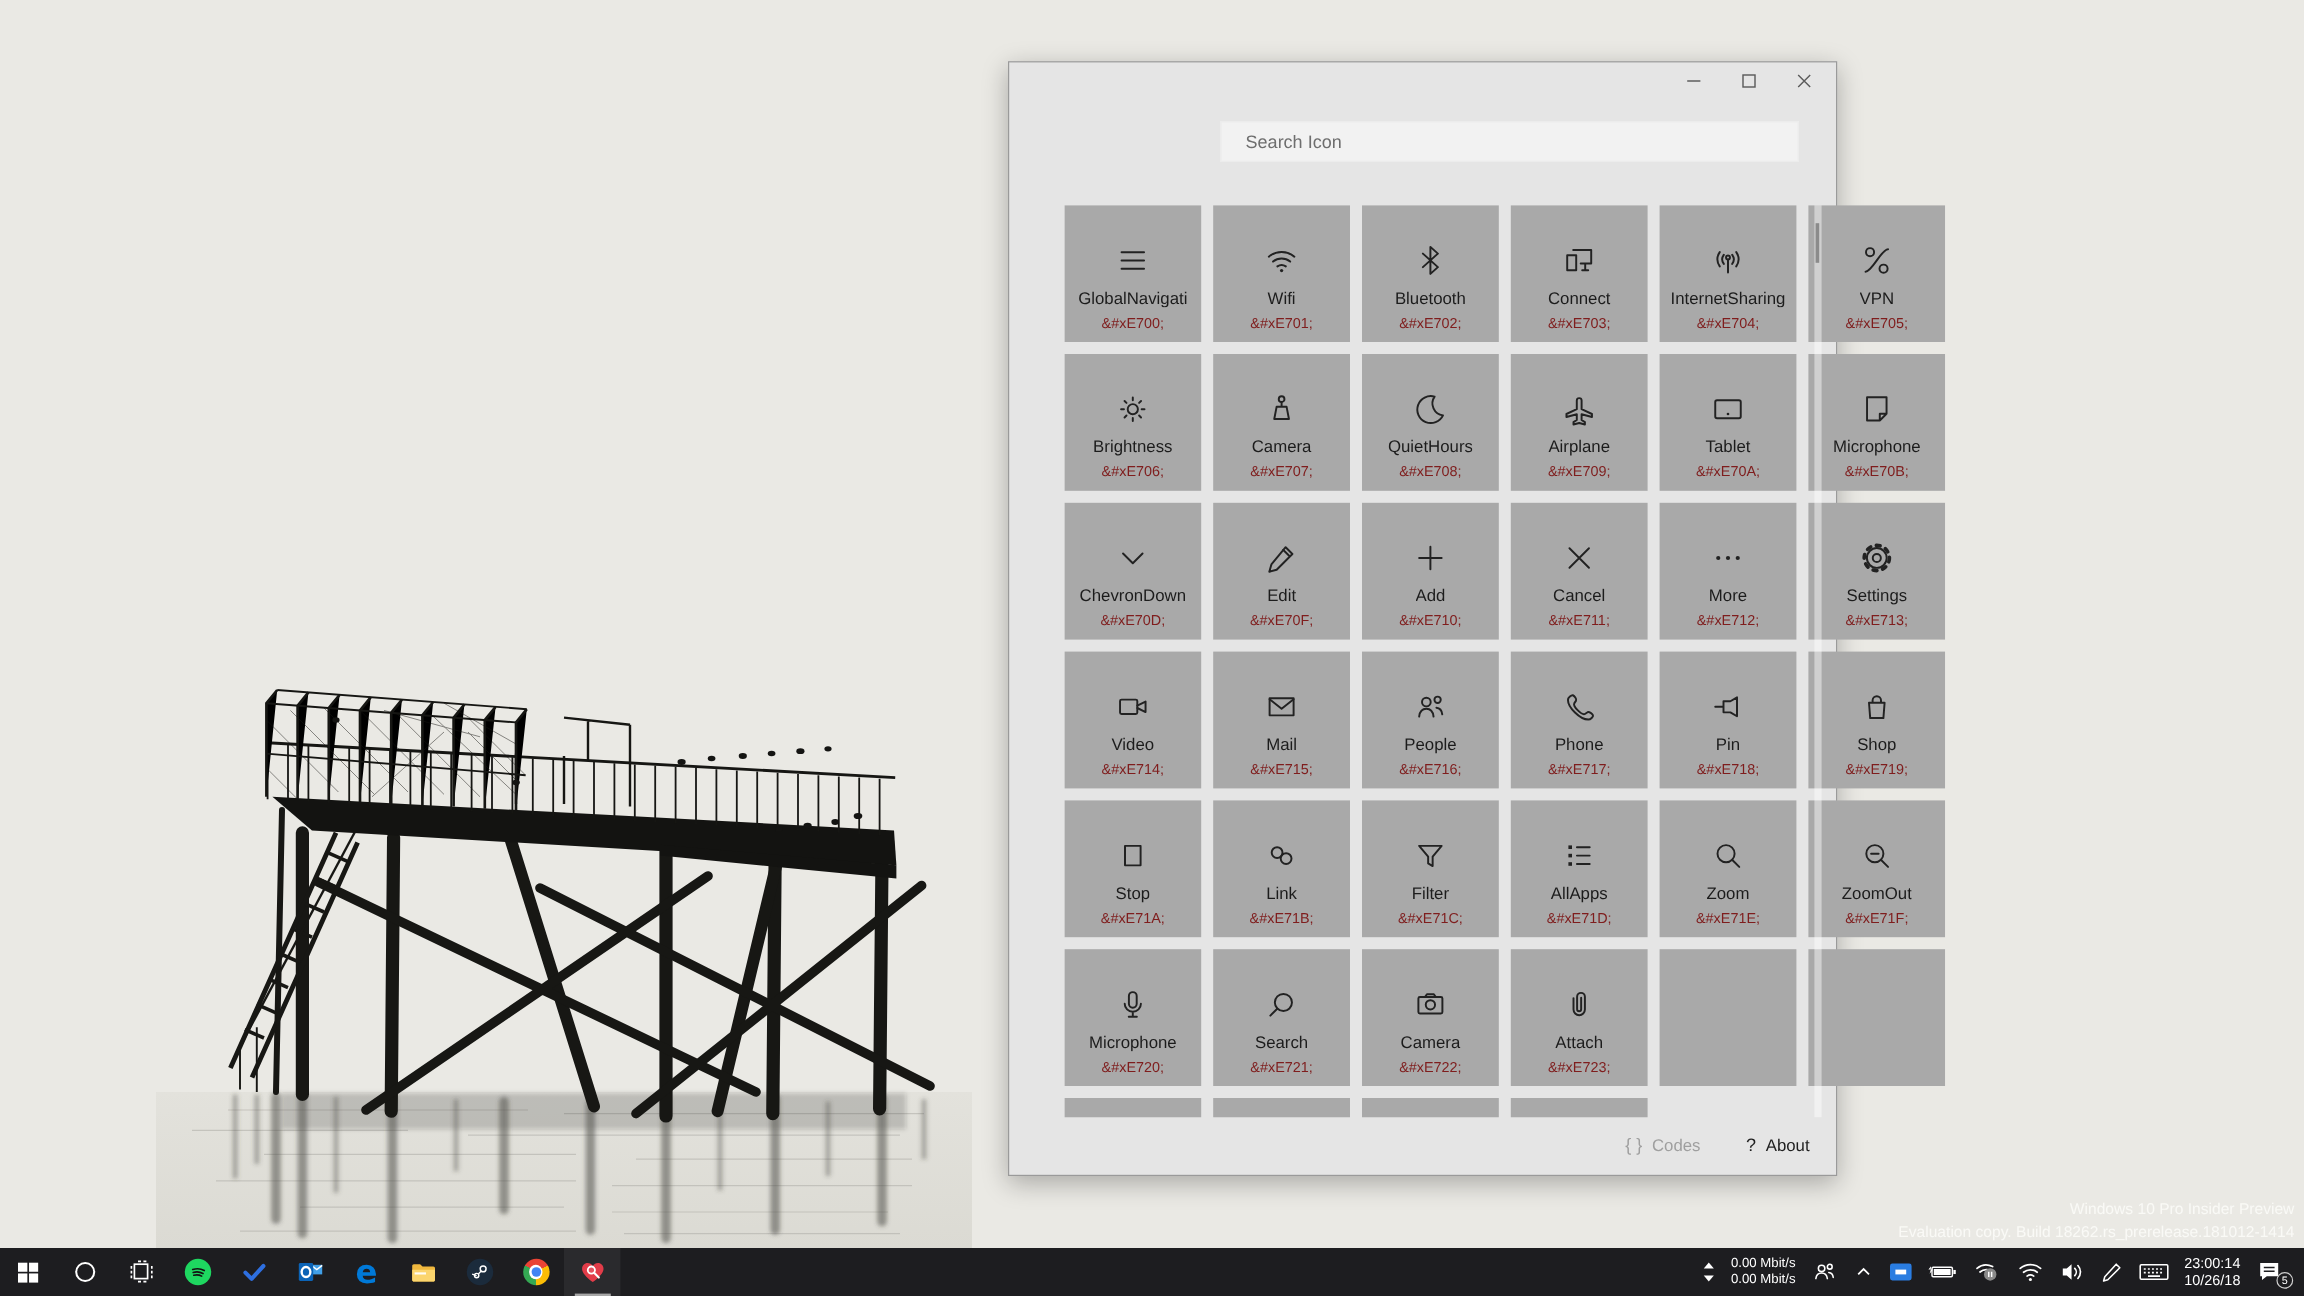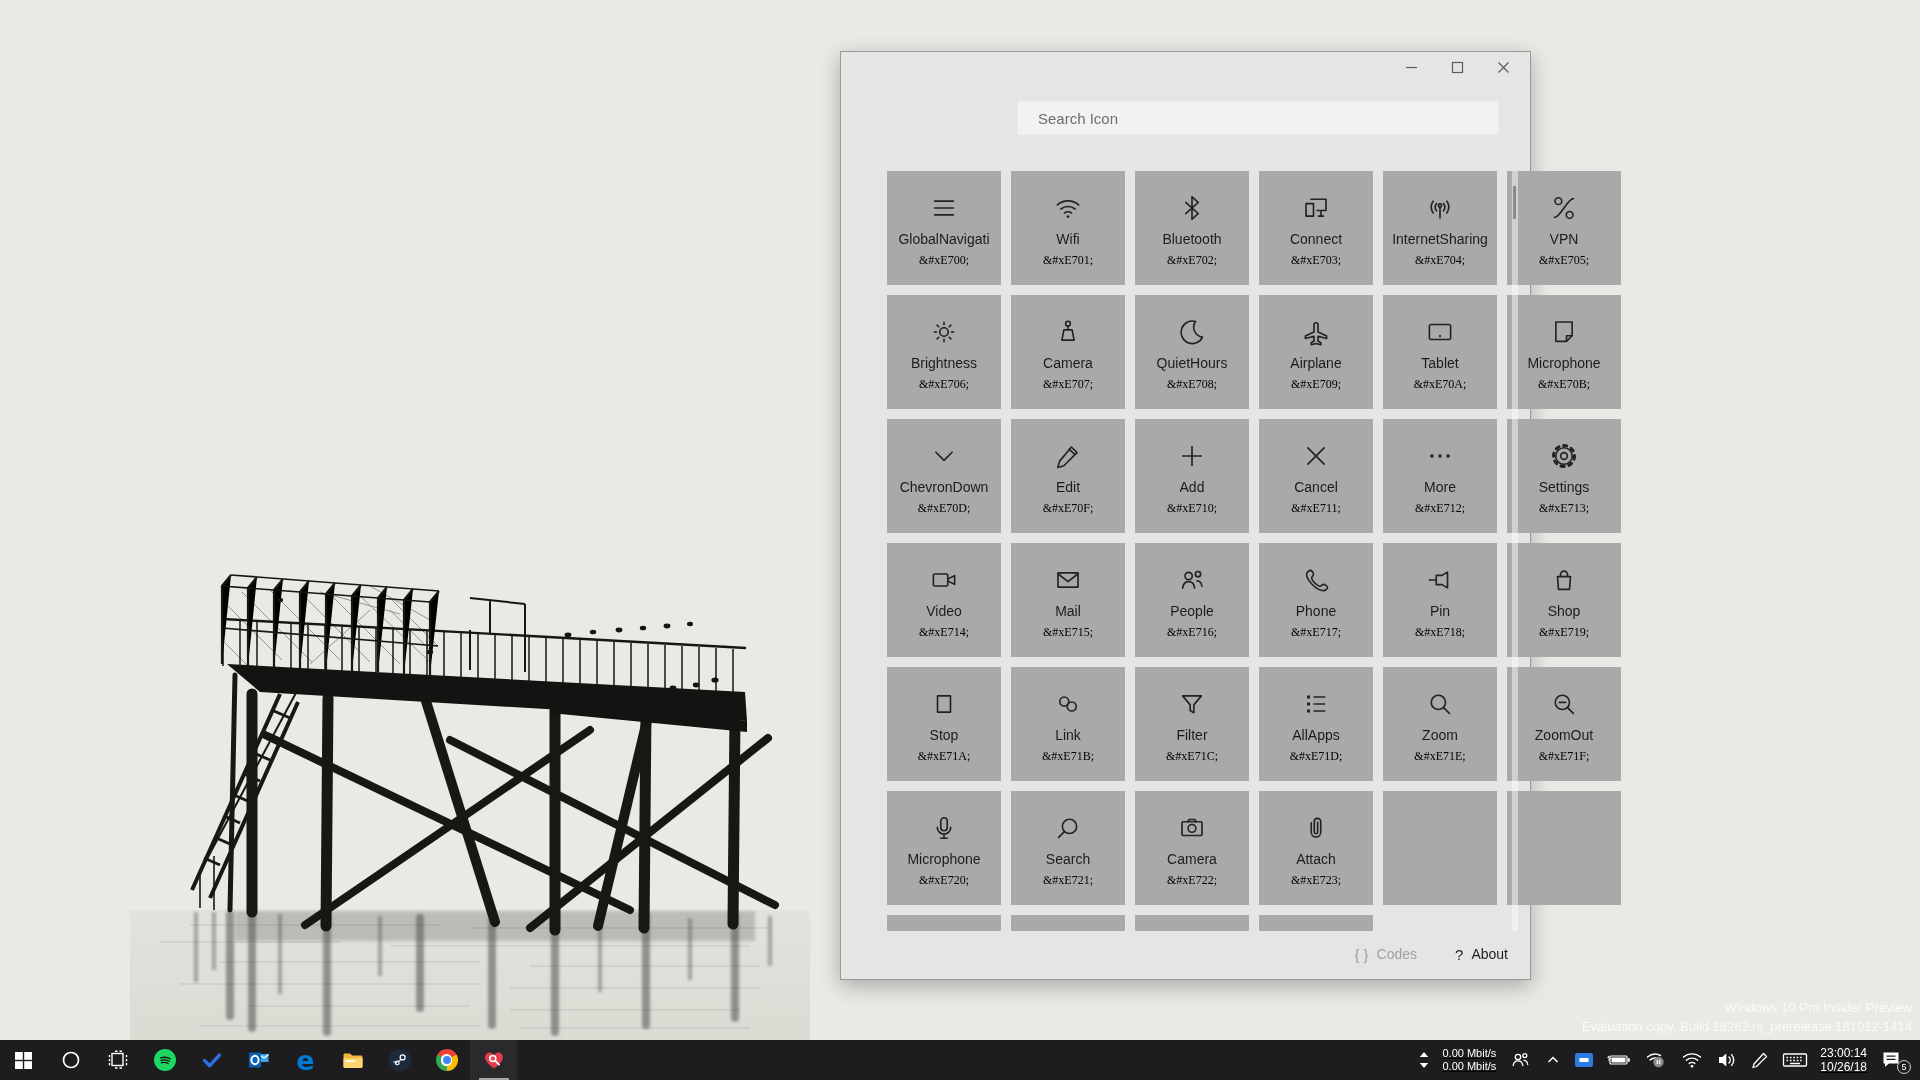--- a/index.html
+++ b/index.html
@@ -21,27 +21,27 @@
   .cap-btn svg{width:13px;height:13px;stroke:#5c5c5c;stroke-width:1.2;fill:none;}
 
   .searchbox{position:absolute;left:176px;top:49px;width:482px;height:34px;
     background:#f2f2f2;border:1px solid #ececec;padding:0 20px;font-size:15px;
     color:#333;font-family:"Liberation Sans",sans-serif;outline:none;}
   .searchbox::placeholder{color:#6e6e6e;opacity:1;}
 
   .grid{position:absolute;left:46px;top:119px;width:734px;height:760px;overflow:hidden;
     display:grid;grid-template-columns:repeat(6,114px);grid-auto-rows:114px;gap:10px;}
   .tile{background:#a9a9a9;display:flex;flex-direction:column;align-items:center;
-    justify-content:flex-start;cursor:default;overflow:hidden;}
+    justify-content:center;cursor:default;overflow:hidden;}
   .tile-icon{height:52px;display:flex;align-items:flex-end;justify-content:center;padding-top:16px;}
   .tile-icon svg{width:30px;height:30px;stroke:#222;fill:none;stroke-width:1.3;
     stroke-linecap:round;stroke-linejoin:round;}
   .tile-icon svg .fill{fill:#222;stroke:none;}
   .tile-name{font-size:14px;color:#1c1c1c;margin-top:8px;white-space:nowrap;max-width:112px;overflow:hidden;}
-  .tile-code{font-size:12px;color:#000000;margin-top:6px;white-space:nowrap;font-family:Liberation Serif, serif;}
+  .tile-code{font-size:12px;color:#7f1d1d;margin-top:6px;white-space:nowrap;}
 
   .scroll-track{position:absolute;right:12px;top:119px;width:6px;height:760px;background:rgba(255,255,255,.45);}
   .scroll-thumb{position:absolute;right:14px;top:134px;width:3px;height:33px;background:#8b8b8b;cursor:pointer;}
 
   .win-footer{position:absolute;left:0;right:0;bottom:0;height:50px;display:flex;
     align-items:center;justify-content:flex-end;gap:26px;padding-right:16px;font-size:14px;}
   .footer-btn{display:flex;align-items:center;gap:8px;background:none;border:none;
     font-size:14px;cursor:pointer;font-family:"Liberation Sans",sans-serif;}
   .footer-btn .glyph-txt{font-size:15px;}
   .footer-codes{color:#9f9f9f;}
@@ -59,21 +59,21 @@
   .spotify-bg{background:#1ed760;}
   .steam-bg{background:#1b2b3c;}
   .chrome-outer{width:22px;height:22px;border-radius:50%;
     background:conic-gradient(from -60deg,#ea4335 0 120deg,#fbbc05 120deg 240deg,#34a853 240deg 360deg);
     display:flex;align-items:center;justify-content:center;}
   .chrome-mid{width:11.5px;height:11.5px;border-radius:50%;background:#fff;
     display:flex;align-items:center;justify-content:center;}
   .chrome-core{width:8px;height:8px;border-radius:50%;background:#4285f4;}
   .edge-e{color:#0079d8;font-size:27px;font-weight:bold;line-height:1;font-family:"DejaVu Sans",sans-serif;}
 
-  .tray{margin-left:auto;display:flex;align-items:center;gap:6px;padding-right:6px;text-decoration:underline;}
+  .tray{margin-left:auto;display:flex;align-items:center;gap:6px;padding-right:6px;}
   .tray-btn{background:none;border:none;cursor:pointer;display:flex;align-items:center;
     justify-content:center;padding:2px 3px;position:relative;color:#fff;}
   .tray svg{display:block;}
   .net-text{font-size:11px;line-height:13px;color:#fff;white-space:nowrap;}
   .clock{font-size:12px;line-height:14px;color:#fff;text-align:right;white-space:nowrap;}
   .badge{position:absolute;right:-5px;bottom:-1px;width:14px;height:14px;border-radius:50%;
     background:#1d1d20;border:1px solid #cfcfcf;color:#fff;font-size:9px;display:flex;
     align-items:center;justify-content:center;}
 </style>
 </head>

